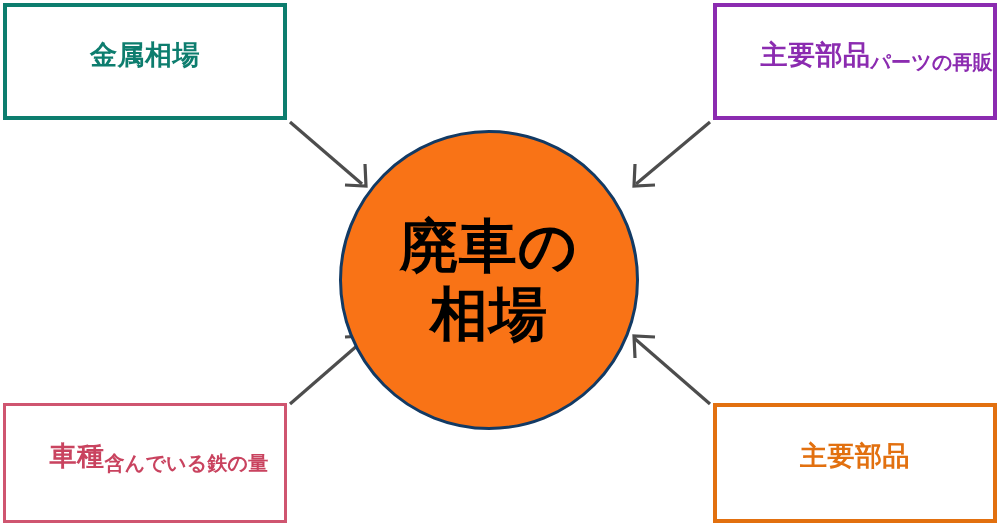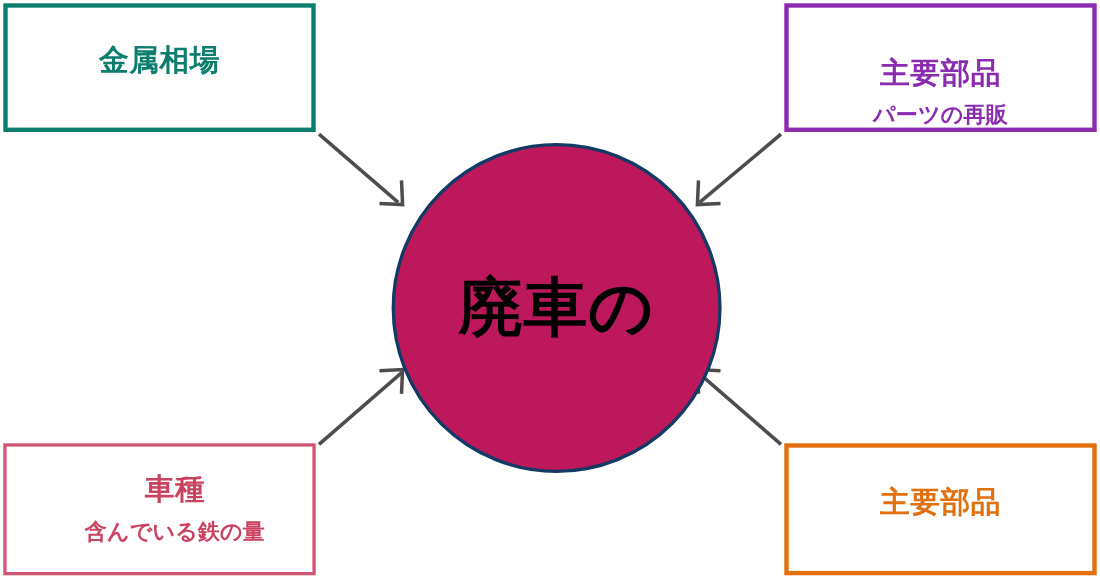--- a/index.html
+++ b/index.html
@@ -15,21 +15,21 @@
     width: 1000px;
     height: 527px;
     background: #ffffff;
     overflow: hidden;
   }
   .factor-box {
     position: absolute;
     box-sizing: border-box;
     background: #ffffff;
     display: flex;
-    flex-direction: column;
+    flex-direction: row;
     align-items: center;
     justify-content: center;
   }
   .factor-title {
     font-weight: bold;
     font-size: 27px;
     line-height: 1.1;
     letter-spacing: 0.5px;
     margin: 0 0 12px 0;
     white-space: nowrap;
@@ -52,26 +52,26 @@
   #svg-arrows {
     position: absolute;
     left: 0; top: 0;
     width: 1000px;
     height: 527px;
     pointer-events: none;
   }
 
   .center-node {
     position: absolute;
-    left: 356px;
+    left: 339px;
     top: 130px;
     width: 300px;
     height: 300px;
     border-radius: 50%;
-    background: #be185d;
+    background: #f97316;
     border: 3px solid #123a64;
     box-sizing: border-box;
     display: flex;
     align-items: center;
     justify-content: center;
   }
   .center-label {
     font-weight: bold;
     font-size: 58px;
     line-height: 1.18;
@@ -105,20 +105,21 @@
 
     <g>
       <line x1="710" y1="404" x2="634" y2="338" stroke="#4d4d4d" stroke-width="3.2" stroke-linecap="butt"></line>
       <polyline points="655,337 634,336 635,358" fill="none" stroke="#4d4d4d" stroke-width="3.2" stroke-linejoin="miter" stroke-linecap="butt"></polyline>
     </g>
   </svg>
 
   <div class="center-node">
     <div class="center-label">
       <span>廃車の</span>
+      <span>相場</span>
     </div>
   </div>
 
   <div class="factor-box" id="box-metal">
     <div class="factor-title" style="color:#0d7d6e">金属相場</div>
   </div>
 
   <div class="factor-box" id="box-parts">
     <div class="factor-title" style="color:#8b2bb0">主要部品</div>
     <div class="factor-sub" style="color:#8b2bb0">パーツの再販</div>

